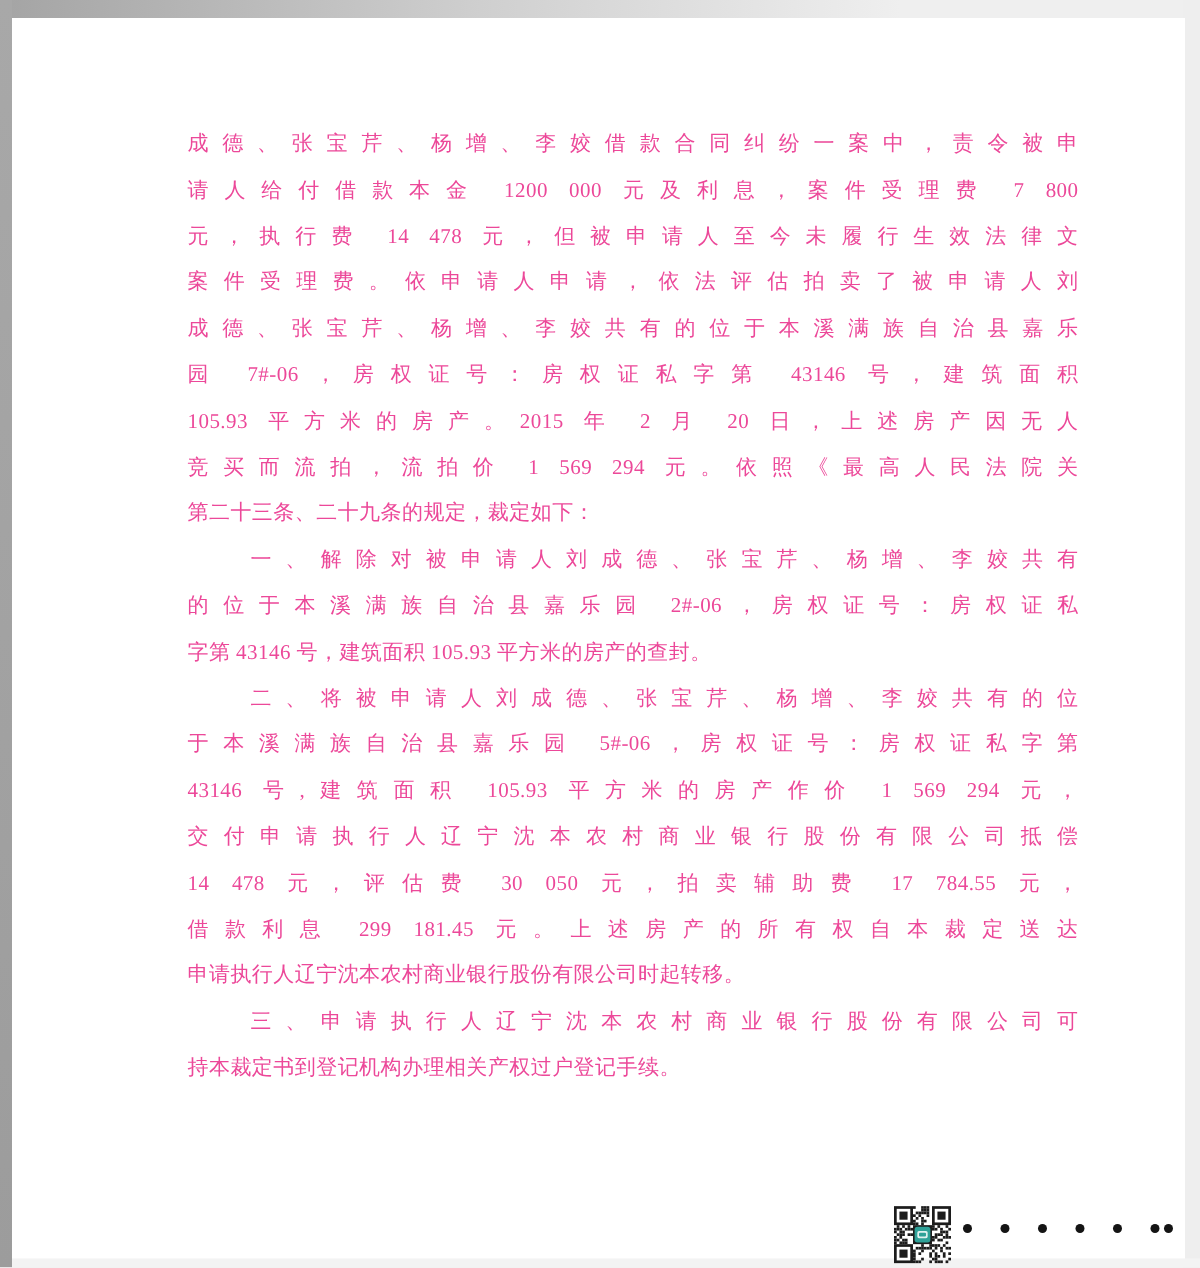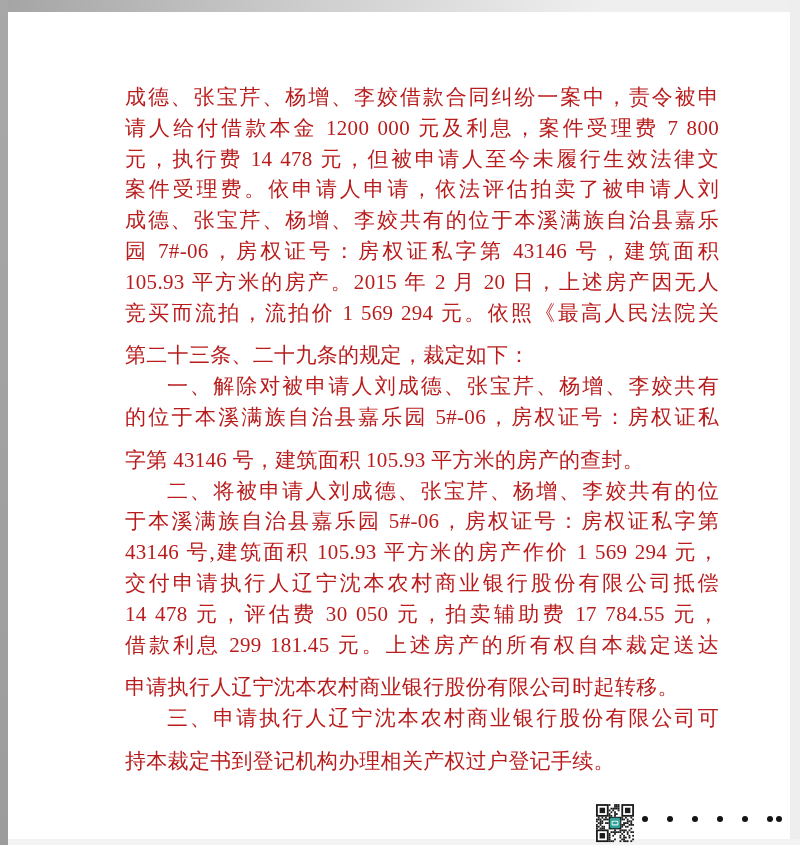--- a/index.html
+++ b/index.html
@@ -13,32 +13,32 @@
   .frame-left{position:absolute;left:0;top:0;width:8px;height:845px;
     background:linear-gradient(to bottom,#a8a8a8,#9c9c9c);}
   .frame-right{position:absolute;right:0;top:0;width:11px;height:845px;background:#eeeeee;}
   .frame-bottom{position:absolute;left:0;bottom:0;width:800px;height:6px;background:#f3f3f3;}
   .paper{
     position:absolute;left:8px;top:12px;width:782px;height:827px;
     background:#ffffff;z-index:2;
   }
   .text-block{
     position:absolute;left:117px;top:70px;width:594px;
-    font-size:21px;line-height:30.8px;color:#b91c1c;
+    font-size:14px;line-height:30.8px;color:#ec4899;
     letter-spacing:0.3px;
   }
   .doc-line{
     text-align:justify;
     text-align-last:justify;
     text-justify:inter-ideograph;
     white-space:normal;
     height:30.8px;overflow:visible;
   }
   .doc-line.indent{text-indent:42px;}
-  .doc-line.last{text-align-last:left;margin-top:12px;}
+  .doc-line.last{text-align-last:left;}
   .qr{position:absolute;left:588px;top:792px;width:38px;height:40px;overflow:hidden;}
   .qr svg{display:block;}
   .dots{position:absolute;left:634px;top:803px;height:8px;display:flex;align-items:center;}
   .dot-group{display:flex;margin-right:16px;}
   .dot{width:6px;height:6px;border-radius:50%;background:#141414;margin-right:3px;}
 </style>
 </head>
 <body>
 
 <div class="viewport">
@@ -52,21 +52,21 @@
         <div class="doc-line">成德、张宝芹、杨增、李姣借款合同纠纷一案中，责令被申</div>
         <div class="doc-line">请人给付借款本金 1200 000 元及利息，案件受理费 7 800</div>
         <div class="doc-line">元，执行费 14 478 元，但被申请人至今未履行生效法律文</div>
         <div class="doc-line">案件受理费。依申请人申请，依法评估拍卖了被申请人刘</div>
         <div class="doc-line">成德、张宝芹、杨增、李姣共有的位于本溪满族自治县嘉乐</div>
         <div class="doc-line">园 7#-06，房权证号：房权证私字第 43146 号，建筑面积</div>
         <div class="doc-line">105.93 平方米的房产。2015 年 2 月 20 日，上述房产因无人</div>
         <div class="doc-line">竞买而流拍，流拍价 1 569 294 元。依照《最高人民法院关</div>
         <div class="doc-line last">第二十三条、二十九条的规定，裁定如下：</div>
         <div class="doc-line indent">一、解除对被申请人刘成德、张宝芹、杨增、李姣共有</div>
-        <div class="doc-line">的位于本溪满族自治县嘉乐园 5#-06，房权证号：房权证私</div>
+        <div class="doc-line">的位于本溪满族自治县嘉乐园 2#-06，房权证号：房权证私</div>
         <div class="doc-line last">字第 43146 号，建筑面积 105.93 平方米的房产的查封。</div>
         <div class="doc-line indent">二、将被申请人刘成德、张宝芹、杨增、李姣共有的位</div>
         <div class="doc-line">于本溪满族自治县嘉乐园 5#-06，房权证号：房权证私字第</div>
         <div class="doc-line">43146 号,建筑面积 105.93 平方米的房产作价 1 569 294 元，</div>
         <div class="doc-line">交付申请执行人辽宁沈本农村商业银行股份有限公司抵偿</div>
         <div class="doc-line">14 478 元，评估费 30 050 元，拍卖辅助费 17 784.55 元，</div>
         <div class="doc-line">借款利息 299 181.45 元。上述房产的所有权自本裁定送达</div>
         <div class="doc-line last">申请执行人辽宁沈本农村商业银行股份有限公司时起转移。</div>
         <div class="doc-line indent">三、申请执行人辽宁沈本农村商业银行股份有限公司可</div>
         <div class="doc-line last">持本裁定书到登记机构办理相关产权过户登记手续。</div>

